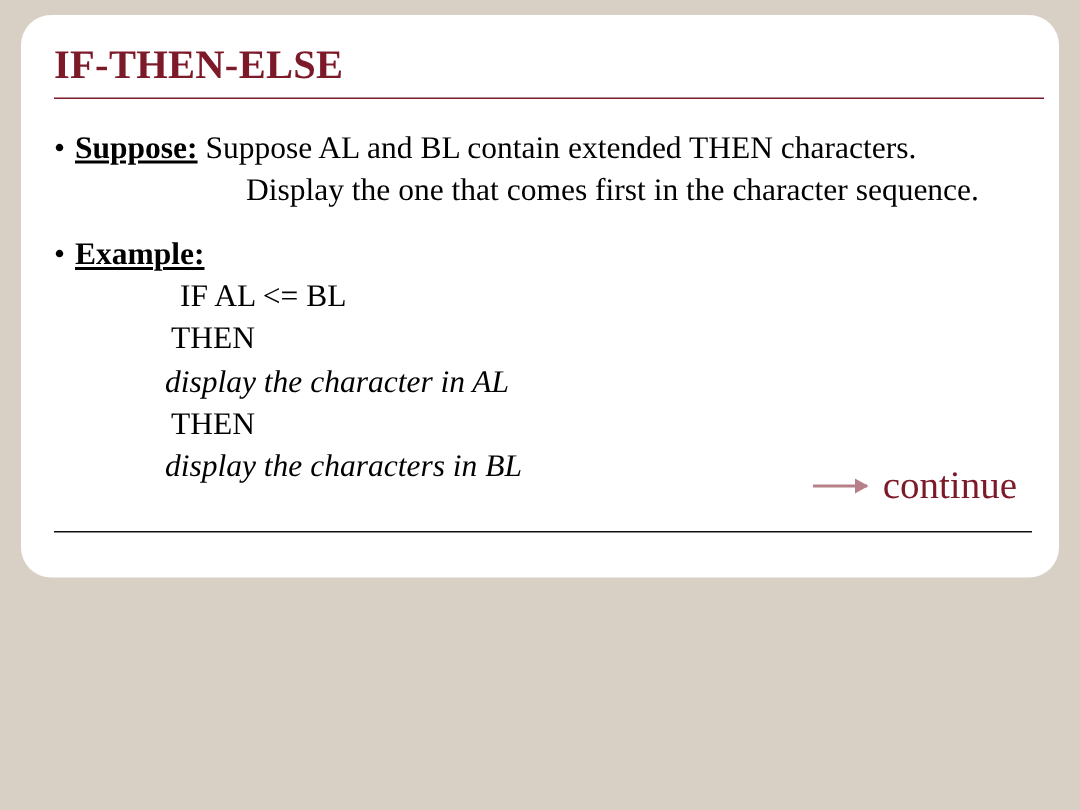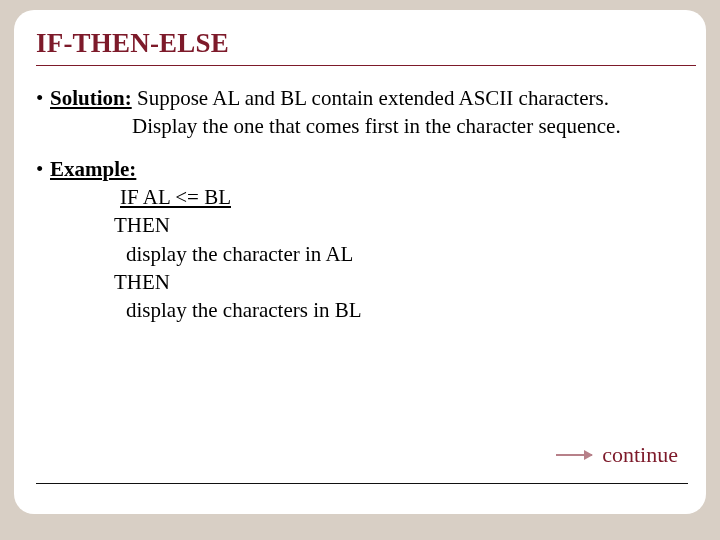--- a/index.html
+++ b/index.html
@@ -8,21 +8,21 @@
     height: 540px;
     background: #d8cfc5;
     font-family: "Times New Roman", Times, serif;
     overflow: hidden;
   }
   .slide {
     position: absolute;
     top: 10px;
     left: 14px;
     width: 692px;
-    height: 504px;
+    height: 375px;
     background: #ffffff;
     border-radius: 20px;
     padding: 18px 10px 18px 22px;
   }
   .title {
     color: #7d1a2a;
     font-size: 27px;
     font-weight: bold;
     margin-bottom: 6px;
     letter-spacing: 0.2px;
@@ -35,35 +35,35 @@
   }
   .content {
     font-size: 21px;
     color: #000;
     line-height: 1.35;
   }
   .bullet-row { display: flex; }
   .bullet { width: 14px; flex-shrink: 0; }
   .label { font-weight: bold; text-decoration: underline; }
   .example-text { margin-left: 0; }
-  .indent-1 { margin-left: 82px; }
+  .indent-1 { margin-left: 114px; }
   .sol-block { margin-top: 14px; }
   .pseudo-indent { margin-left: 28px; }
-  .code-indent-1 { margin-left: 70px; text-decoration: underline; }
+  .code-indent-1 { margin-left: 70px; }
   .code-indent-2 { margin-left: 64px; }
-  .code-indent-3 { margin-left: 76px; }
+  .code-indent-3 { margin-left: 60px; font-style: italic; }
   .continue-row {
     position: absolute;
     bottom: 46px;
     right: 28px;
     display: flex;
     align-items: center;
     gap: 10px;
     color: #7d1a2a;
-    font-size: 22px;
+    font-size: 26px;
   }
   .arrow {
     width: 36px;
     height: 2px;
     background: #7d1a2a;
     position: relative;
     opacity: 0.55;
   }
   .arrow::after {
     content: "";
@@ -87,21 +87,21 @@
 
 <div class="slide">
   <div class="title">IF-THEN-ELSE</div>
   <hr class="hr-top">
 
   <div class="content">
 
     <div class="bullet-row">
       <div class="bullet">•</div>
       <div class="example-text">
-        <span class="label">Solution:</span><span> Suppose AL and BL contain extended ASCII characters.</span>
+        <span class="label">Suppose:</span><span> Suppose AL and BL contain extended THEN characters.</span>
         <div class="indent-1">Display the one that comes first in the character sequence.</div>
       </div>
     </div>
 
     <div class="bullet-row sol-block">
       <div class="bullet">•</div>
       <div>
         <div class="label" style="display:inline-block">Example:</div>
         <div class="code-indent-1">IF AL &lt;= BL</div>
         <div class="code-indent-2">THEN</div>

